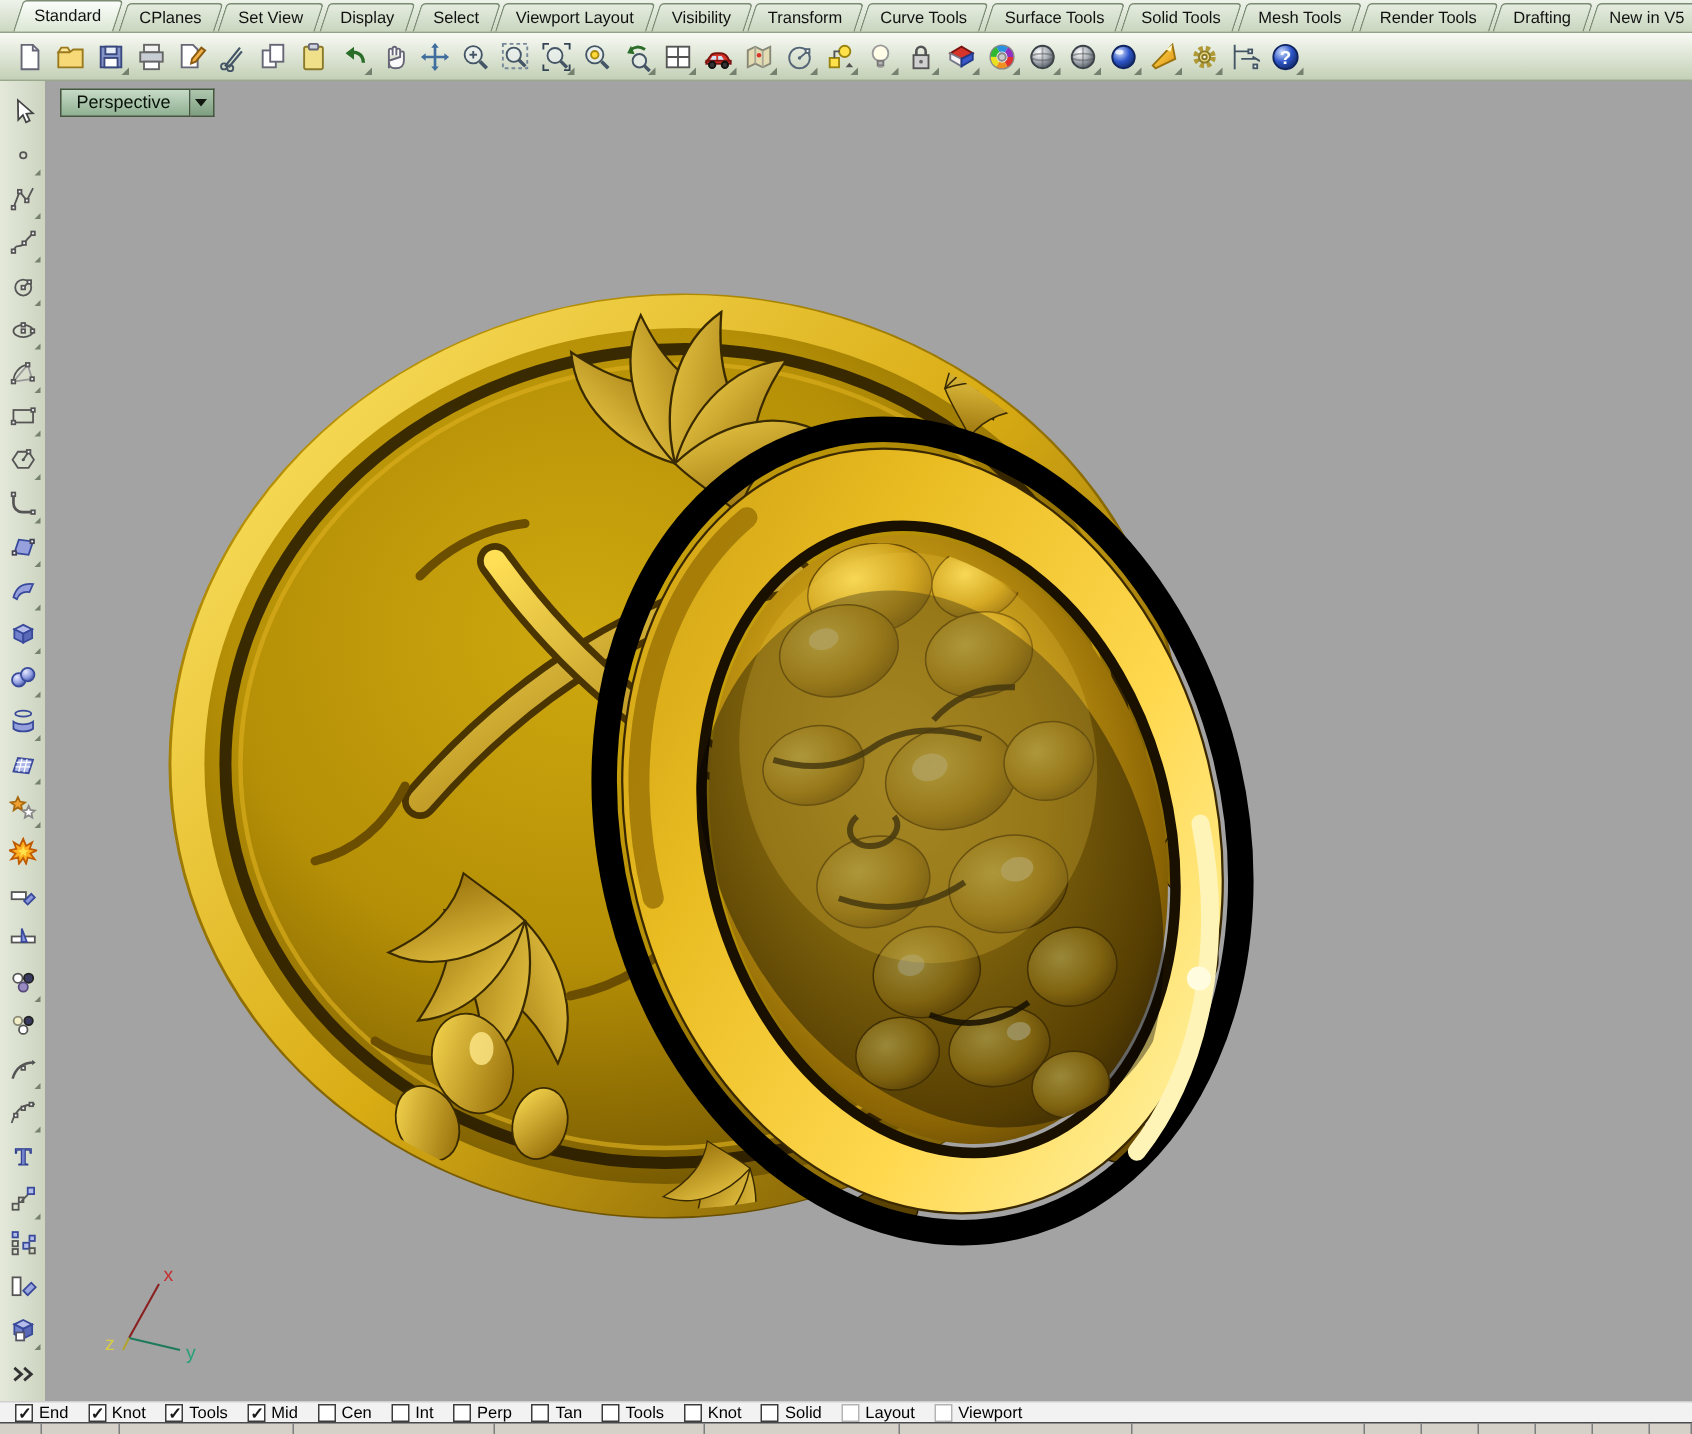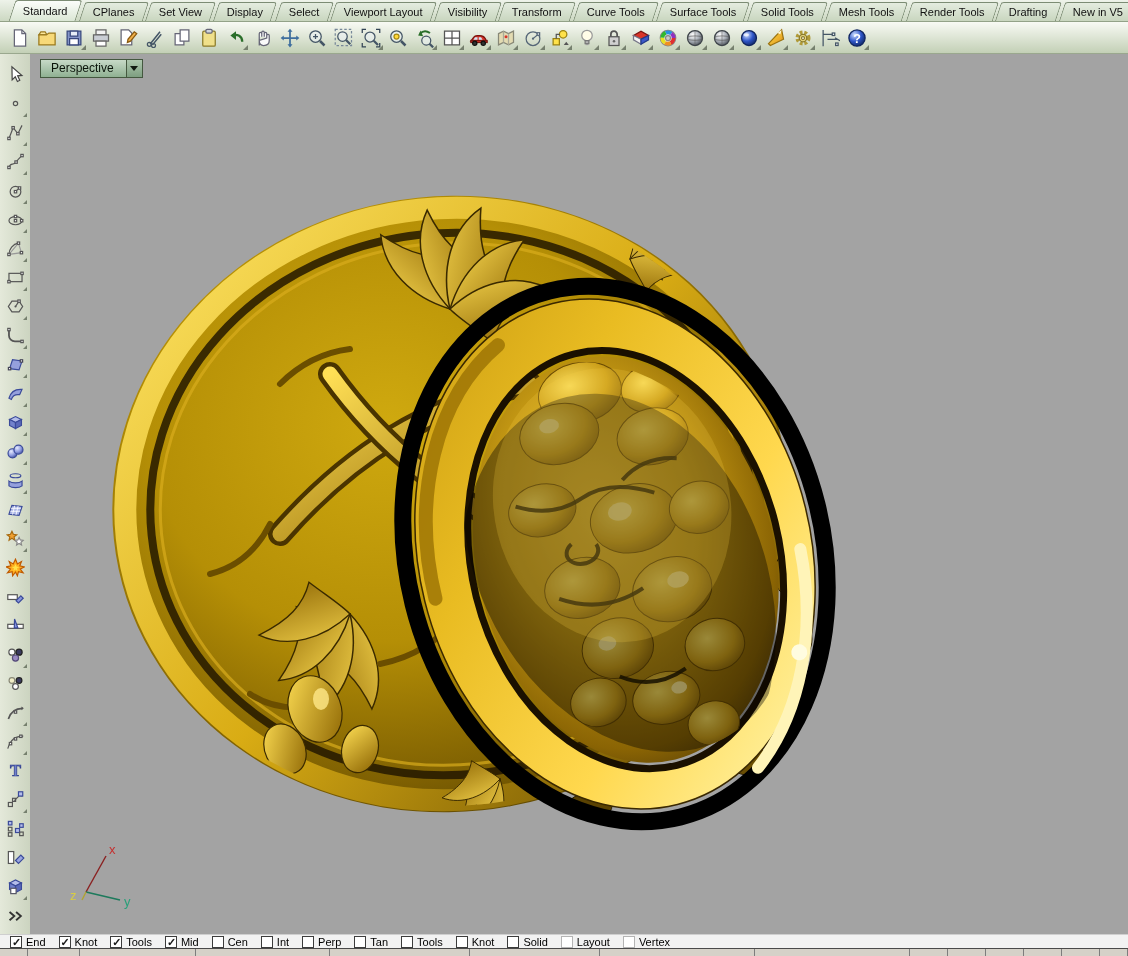--- a/index.html
+++ b/index.html
@@ -1012,21 +1012,21 @@
       <div class="oitem">
         <span class="cb"></span>
         <span class="olabel">Solid</span>
       </div>
       <div class="oitem">
         <span class="cb dim"></span>
         <span class="olabel">Layout</span>
       </div>
       <div class="oitem">
         <span class="cb dim"></span>
-        <span class="olabel">Vertex</span>
+        <span class="olabel">Viewport</span>
       </div>
   </div>
 
   <div class="statusstrip">
     <div class="cell" style="width: 28px;"></div>
       <div class="cell" style="width: 52px;"></div>
       <div class="cell" style="width: 116px;"></div>
       <div class="cell" style="width: 134px;"></div>
       <div class="cell" style="width: 140px;"></div>
       <div class="cell" style="width: 130px;"></div>

